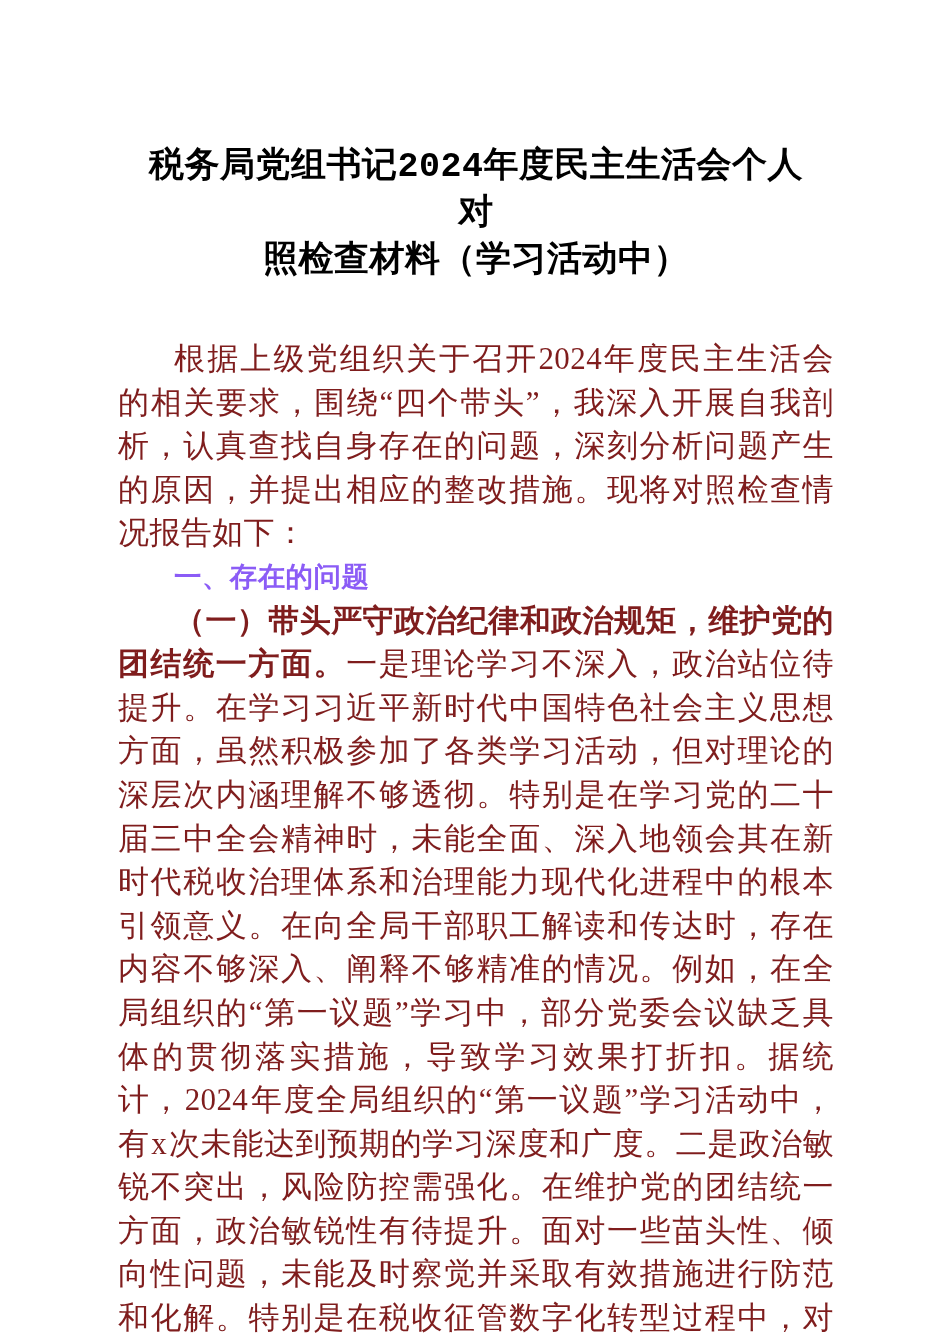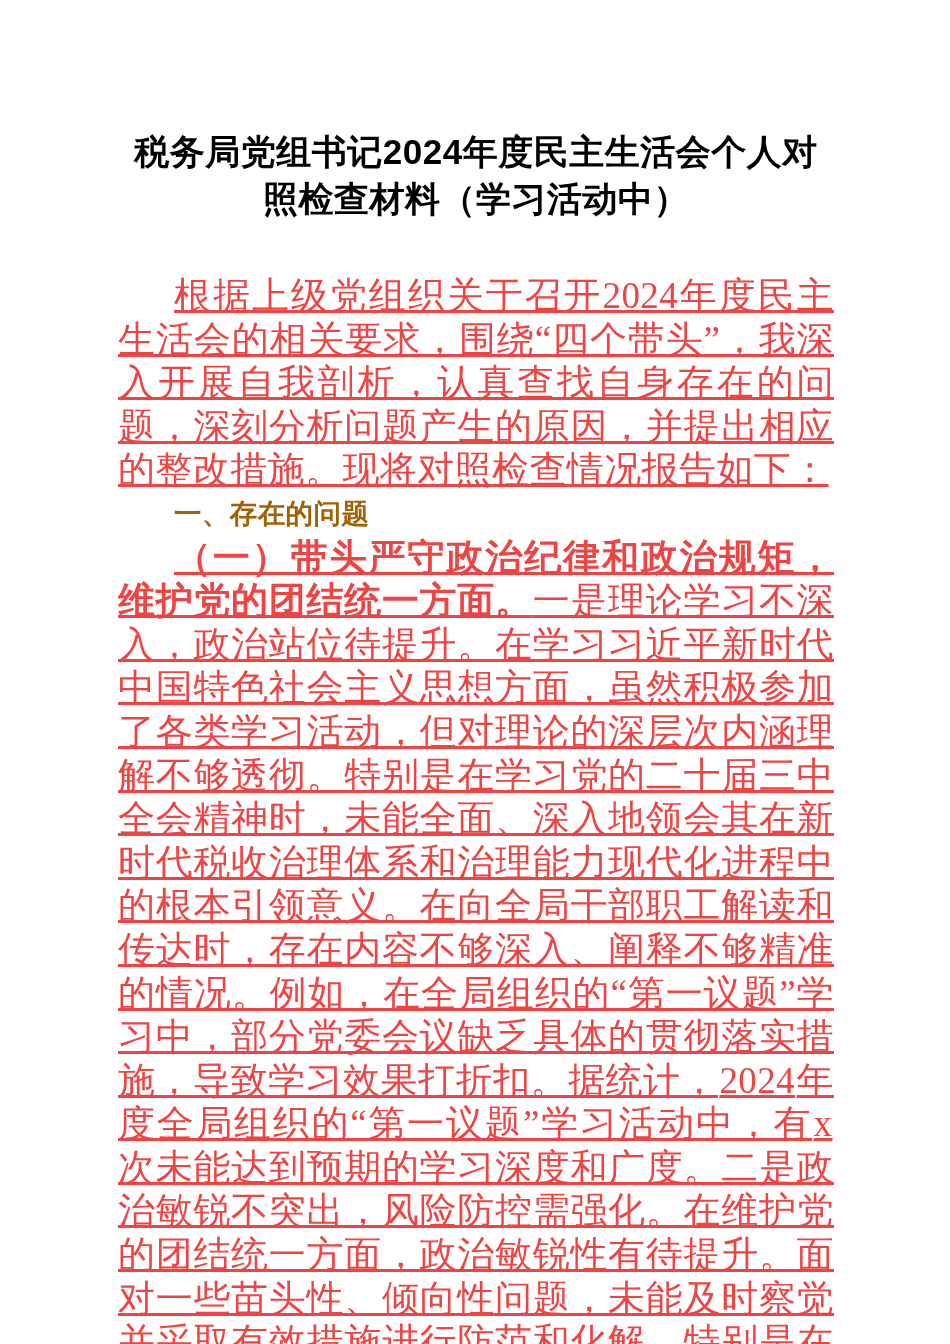--- a/index.html
+++ b/index.html
@@ -23,61 +23,60 @@
 
   .content {
     position: absolute;
     left: 118px;
     top: 0;
     width: 716px;
   }
 
   
   .doc-title {
-    margin: 0;
+    margin: 16px;
     padding-top: 128px;
-    font-family: Liberation Sans, sans-serif;
+    font-family: Liberation Mono, monospace;
     font-size: 35px;
     font-weight: bold;
     line-height: 47px;
     text-align: center;
     letter-spacing: 0.5px;
     color: #000000;
   }
 
   
   .body-block {
     margin-top: 52px;
   }
 
   p.para {
     margin: 0;
     font-family: "Liberation Serif", "DejaVu Serif", serif;
-    font-size: 37px;
+    font-size: 31px;
     line-height: 43.6px;
     text-align: justify;
     text-justify: inter-character;
     text-indent: 56px;
-    color: #ef4444;
+    color: #7f1d1d;
     letter-spacing: 0.4px;
     word-break: break-all;
-    text-decoration: underline;
   }
 
   
   p.h-level1 {
     margin: 0;
     font-family: "Liberation Sans", "DejaVu Sans", sans-serif;
     font-size: 27.5px;
     font-weight: bold;
     line-height: 43.6px;
     text-indent: 56px;
     text-align: left;
     letter-spacing: 0.4px;
-    color: #a16207;
+    color: #8b5cf6;
   }
 
   
   .lead-bold {
     font-weight: bold;
     letter-spacing: 0.4px;
   }
 
   
   .num, .ph {

